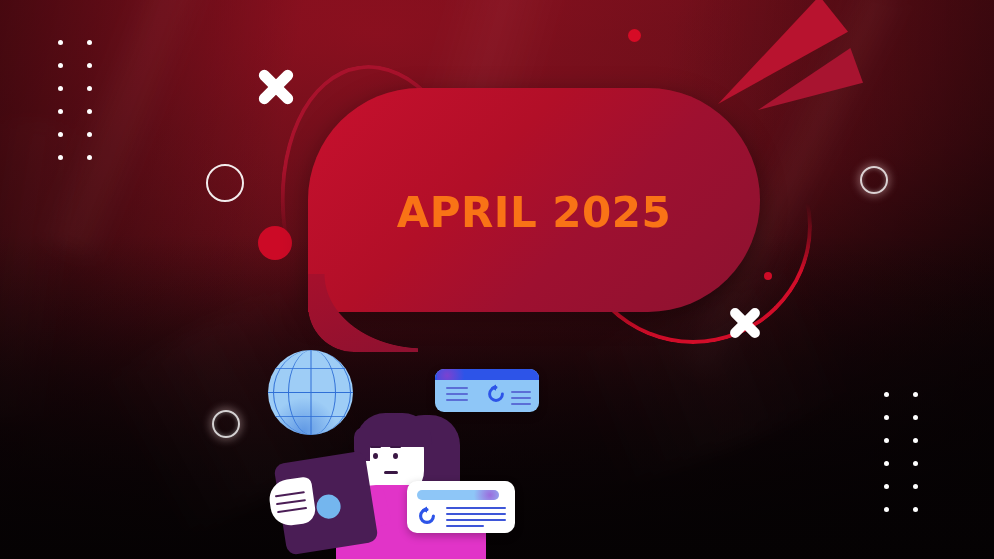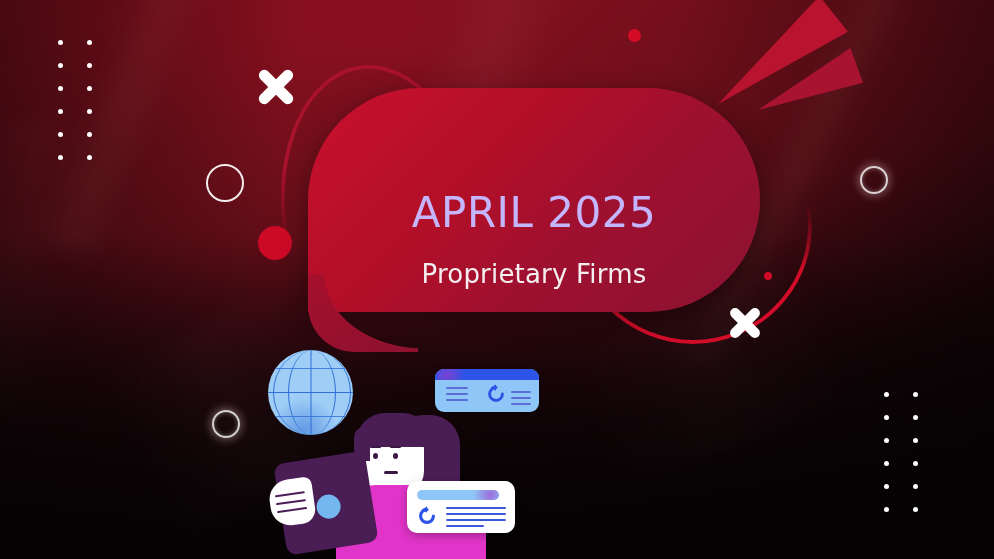--- a/index.html
+++ b/index.html
@@ -138,21 +138,21 @@
     background:#171719;
     display:flex;align-items:center;justify-content:center;
   }
   .banner-text{
     font-family:"DejaVu Sans", sans-serif;
     font-weight:bold;color:#fff;font-size:43px;letter-spacing:1px;line-height:1;
   }
   .title-2{
     position:absolute;left:308px;top:192px;width:452px;text-align:center;
     font-family:"DejaVu Sans", sans-serif;
-    font-weight:normal;color:#c4b5fd;font-size:42px;letter-spacing:0.5px;line-height:1;
+    font-weight:bold;color:#f97316;font-size:42px;letter-spacing:0.5px;line-height:1;
   }
   .subtitle{
     position:absolute;left:308px;top:261px;width:452px;text-align:center;
     font-family:"DejaVu Sans", sans-serif;
     font-weight:400;color:#f4eef0;font-size:26px;letter-spacing:0.2px;line-height:1;
   }
 
   
   .illus{position:absolute;left:262px;top:345px;width:300px;height:214px;}
 
@@ -281,21 +281,20 @@
   <div class="dot-red dr-big"></div>
   <div class="dot-red dr-sm1"></div>
   <div class="dot-red dr-sm2"></div>
 
   <div class="bubble-wrap">
     <div class="bubble"></div>
     <div class="bubble-tail"></div>
   </div>
 
   <div class="title-2">APRIL 2025</div>
-  <div class="subtitle">Proprietary Firms</div>
 
   <div class="illus">
 
     <div class="globe">
       <div class="mer" style="transform:translateX(-50%) scaleX(1);height:100%;"></div>
       <div class="mer" style="left:50%;top:0;height:100%;width:46px;margin-left:-23px;border:1.6px solid #2f6fd6;border-radius:50%;border-top:none;border-bottom:none;"></div>
       <div class="mer" style="left:50%;top:0;height:100%;width:76px;margin-left:-38px;border:1.6px solid #2f6fd6;border-radius:50%;border-top:none;border-bottom:none;"></div>
       <div class="par" style="top:42px;"></div>
       <div class="par" style="top:18px;left:8%;width:84%;border-top-color:rgba(47,111,214,0.8);"></div>
       <div class="par" style="top:66px;left:8%;width:84%;border-top-color:rgba(47,111,214,0.8);"></div>

